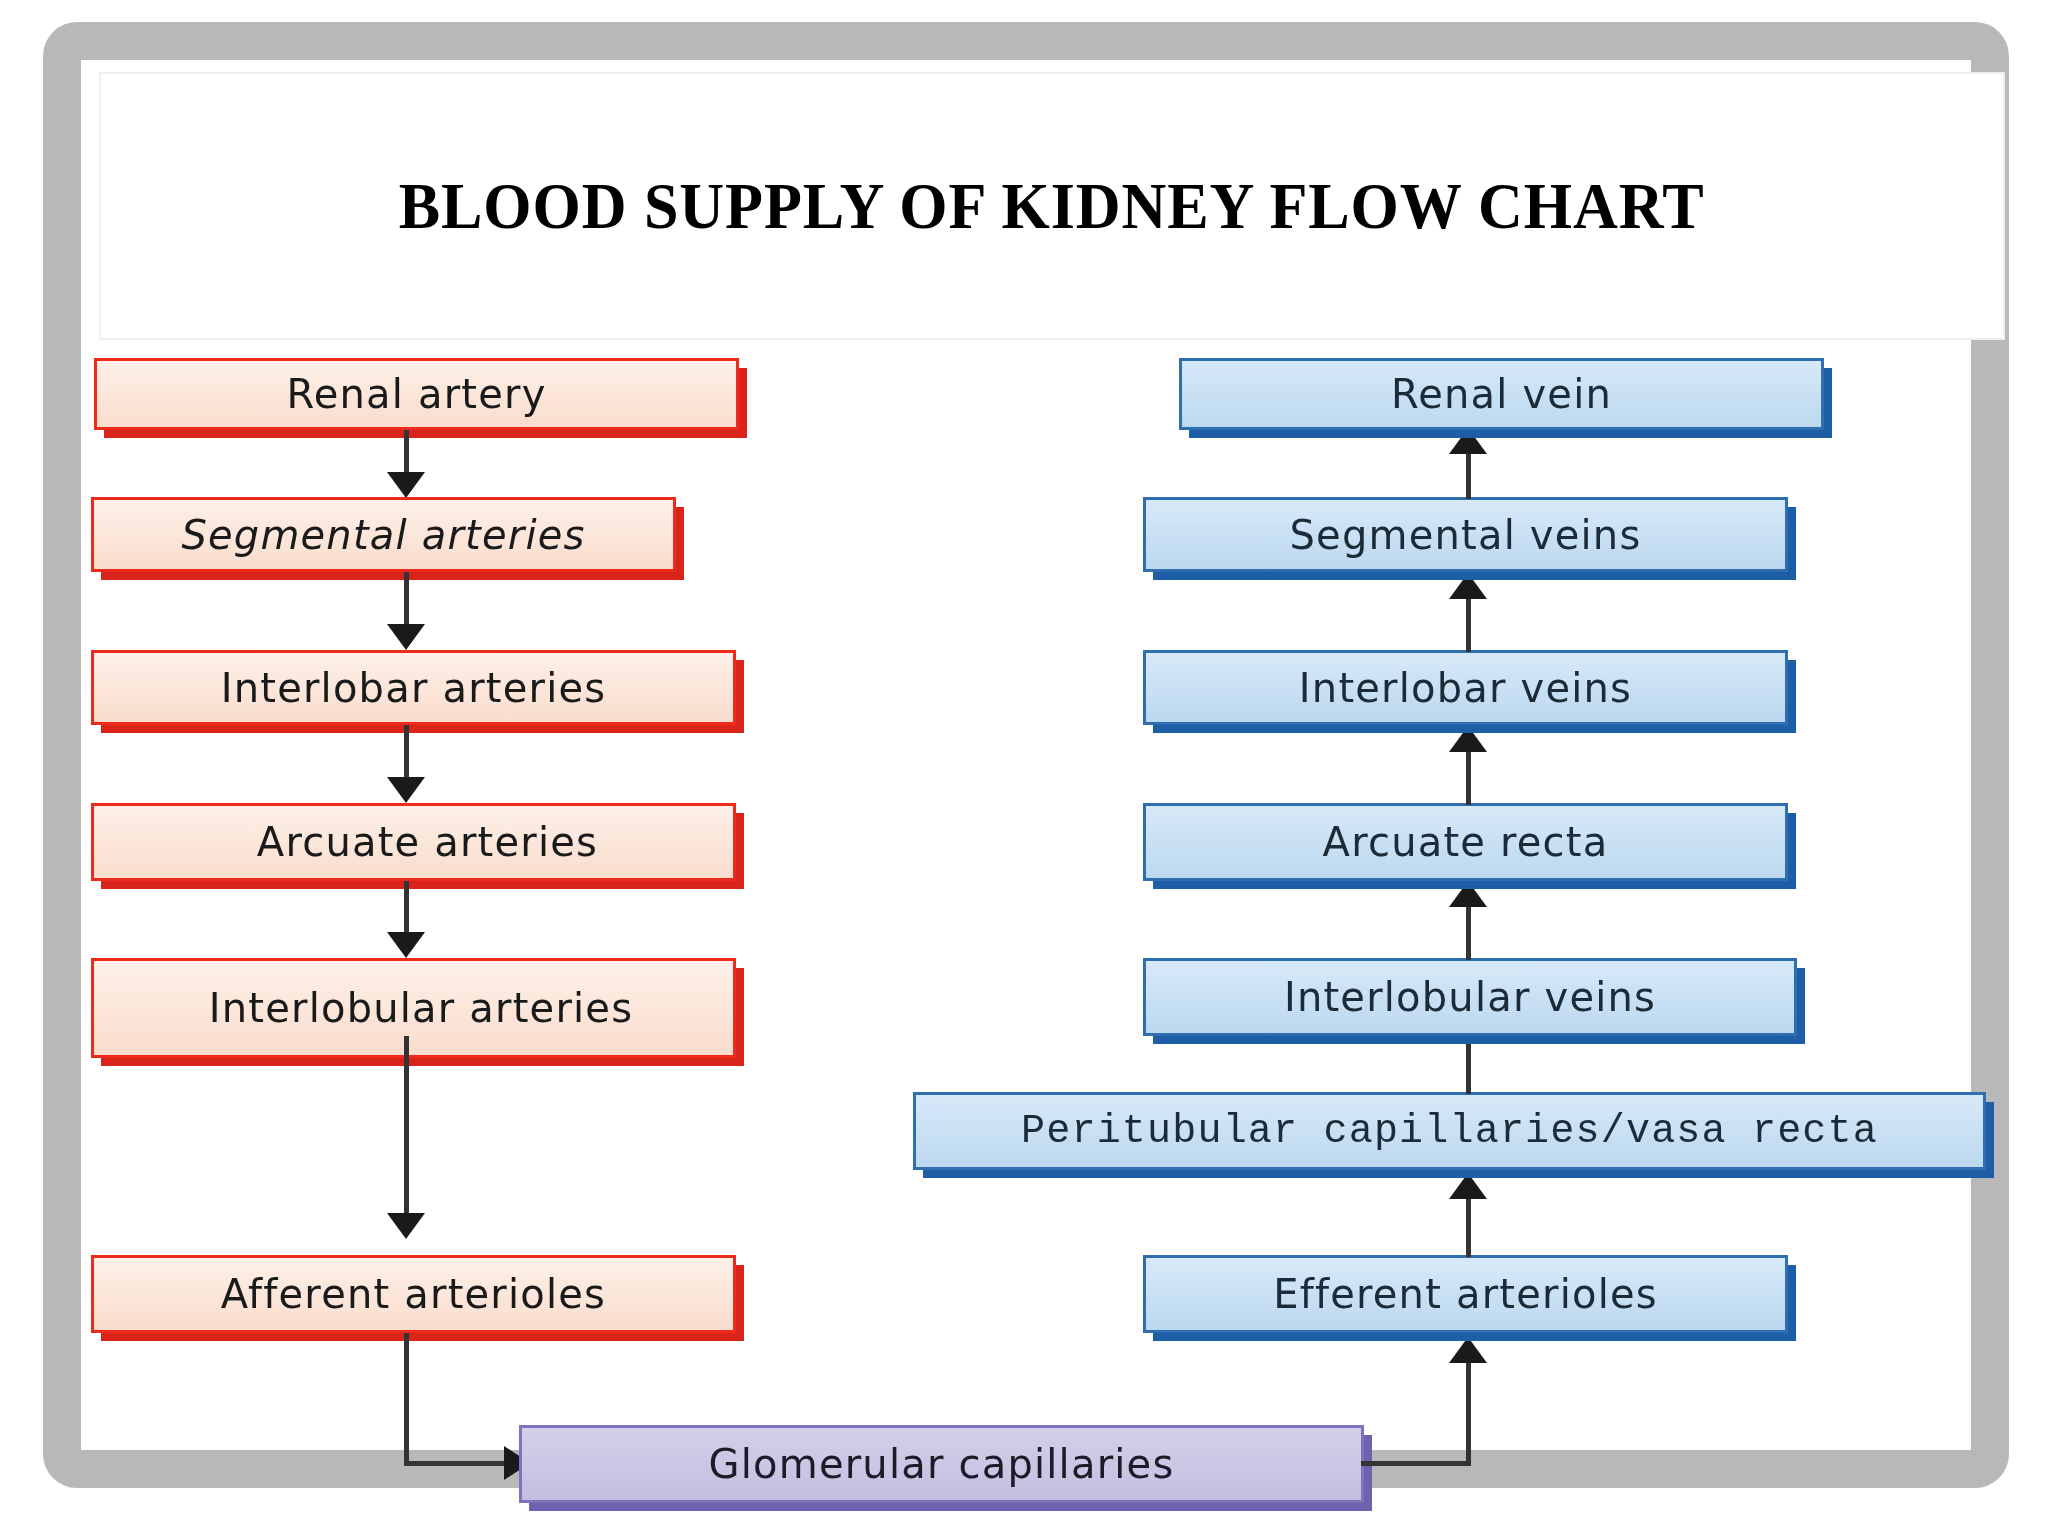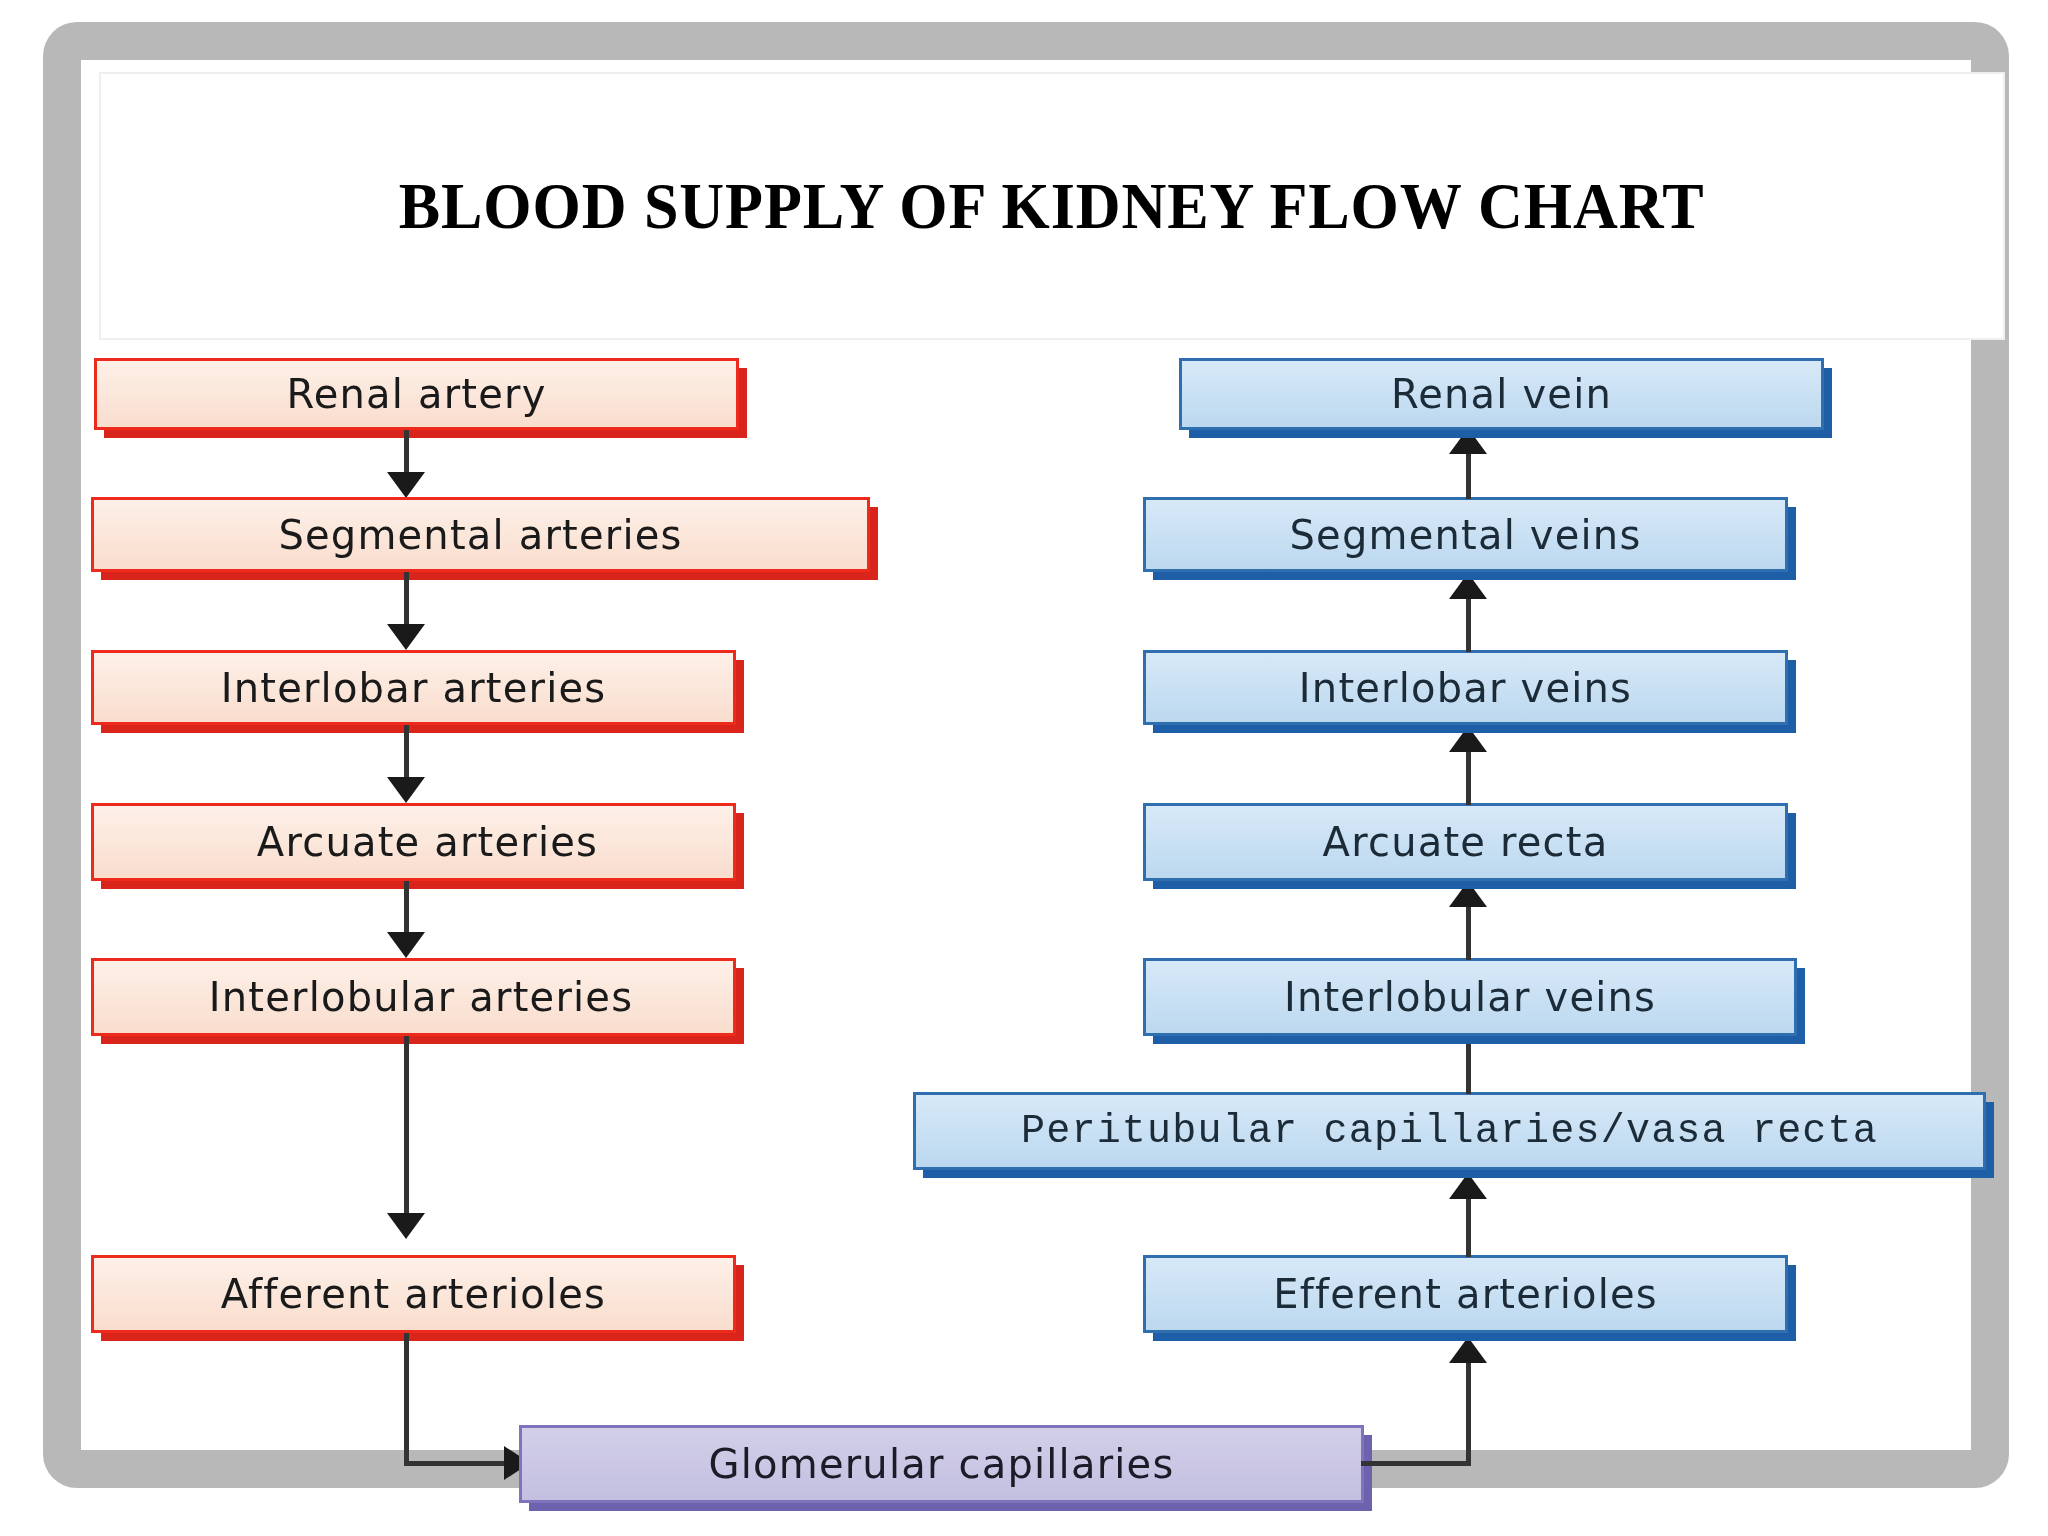--- a/index.html
+++ b/index.html
@@ -154,33 +154,33 @@
   <div id="title-panel">
     <div id="title-text">BLOOD SUPPLY OF KIDNEY FLOW CHART</div>
   </div>
 
   <div id="diagram">
 
     <div class="node artery" style="left:73px; top:358px; width:645px; height:72px;">Renal artery</div>
     <div class="vline" style="left:383px; top:430px; height:46px;"></div>
     <div class="arrow-down" style="left:366px; top:472px;"></div>
 
-    <div class="node artery" style="left:70px; top:497px; width:779px; height:75px;">Segmental arteries</div>
+    <div class="node artery" style="left:70px; top:497px; width:585px; height:75px;font-style:italic;">Segmental arteries</div>
     <div class="vline" style="left:383px; top:572px; height:57px;"></div>
     <div class="arrow-down" style="left:366px; top:624px;"></div>
 
     <div class="node artery" style="left:70px; top:650px; width:645px; height:75px;">Interlobar arteries</div>
     <div class="vline" style="left:383px; top:725px; height:57px;"></div>
     <div class="arrow-down" style="left:366px; top:777px;"></div>
 
     <div class="node artery" style="left:70px; top:803px; width:645px; height:78px;padding-left:28px;">Arcuate arteries</div>
     <div class="vline" style="left:383px; top:881px; height:56px;"></div>
     <div class="arrow-down" style="left:366px; top:932px;"></div>
 
-    <div class="node artery" style="left:70px; top:958px; width:645px; height:78px;padding-left:15px;">Interlobular arteries</div>
+    <div class="node artery" style="left:70px; top:958px; width:645px; height:100px;padding-left:15px;">Interlobular arteries</div>
     <div class="vline" style="left:383px; top:1036px; height:182px;"></div>
     <div class="arrow-down" style="left:366px; top:1213px;"></div>
 
     <div class="node artery" style="left:70px; top:1255px; width:645px; height:78px;">Afferent arterioles</div>
 
     <div class="vline" style="left:383px; top:1333px; height:133px;"></div>
     <div class="hline" style="left:383px; top:1461px; width:105px;"></div>
     <div class="arrow-right" style="left:483px; top:1446px;"></div>
 
     <div class="node glom" style="left:498px; top:1425px; width:845px; height:78px;">Glomerular capillaries</div>

